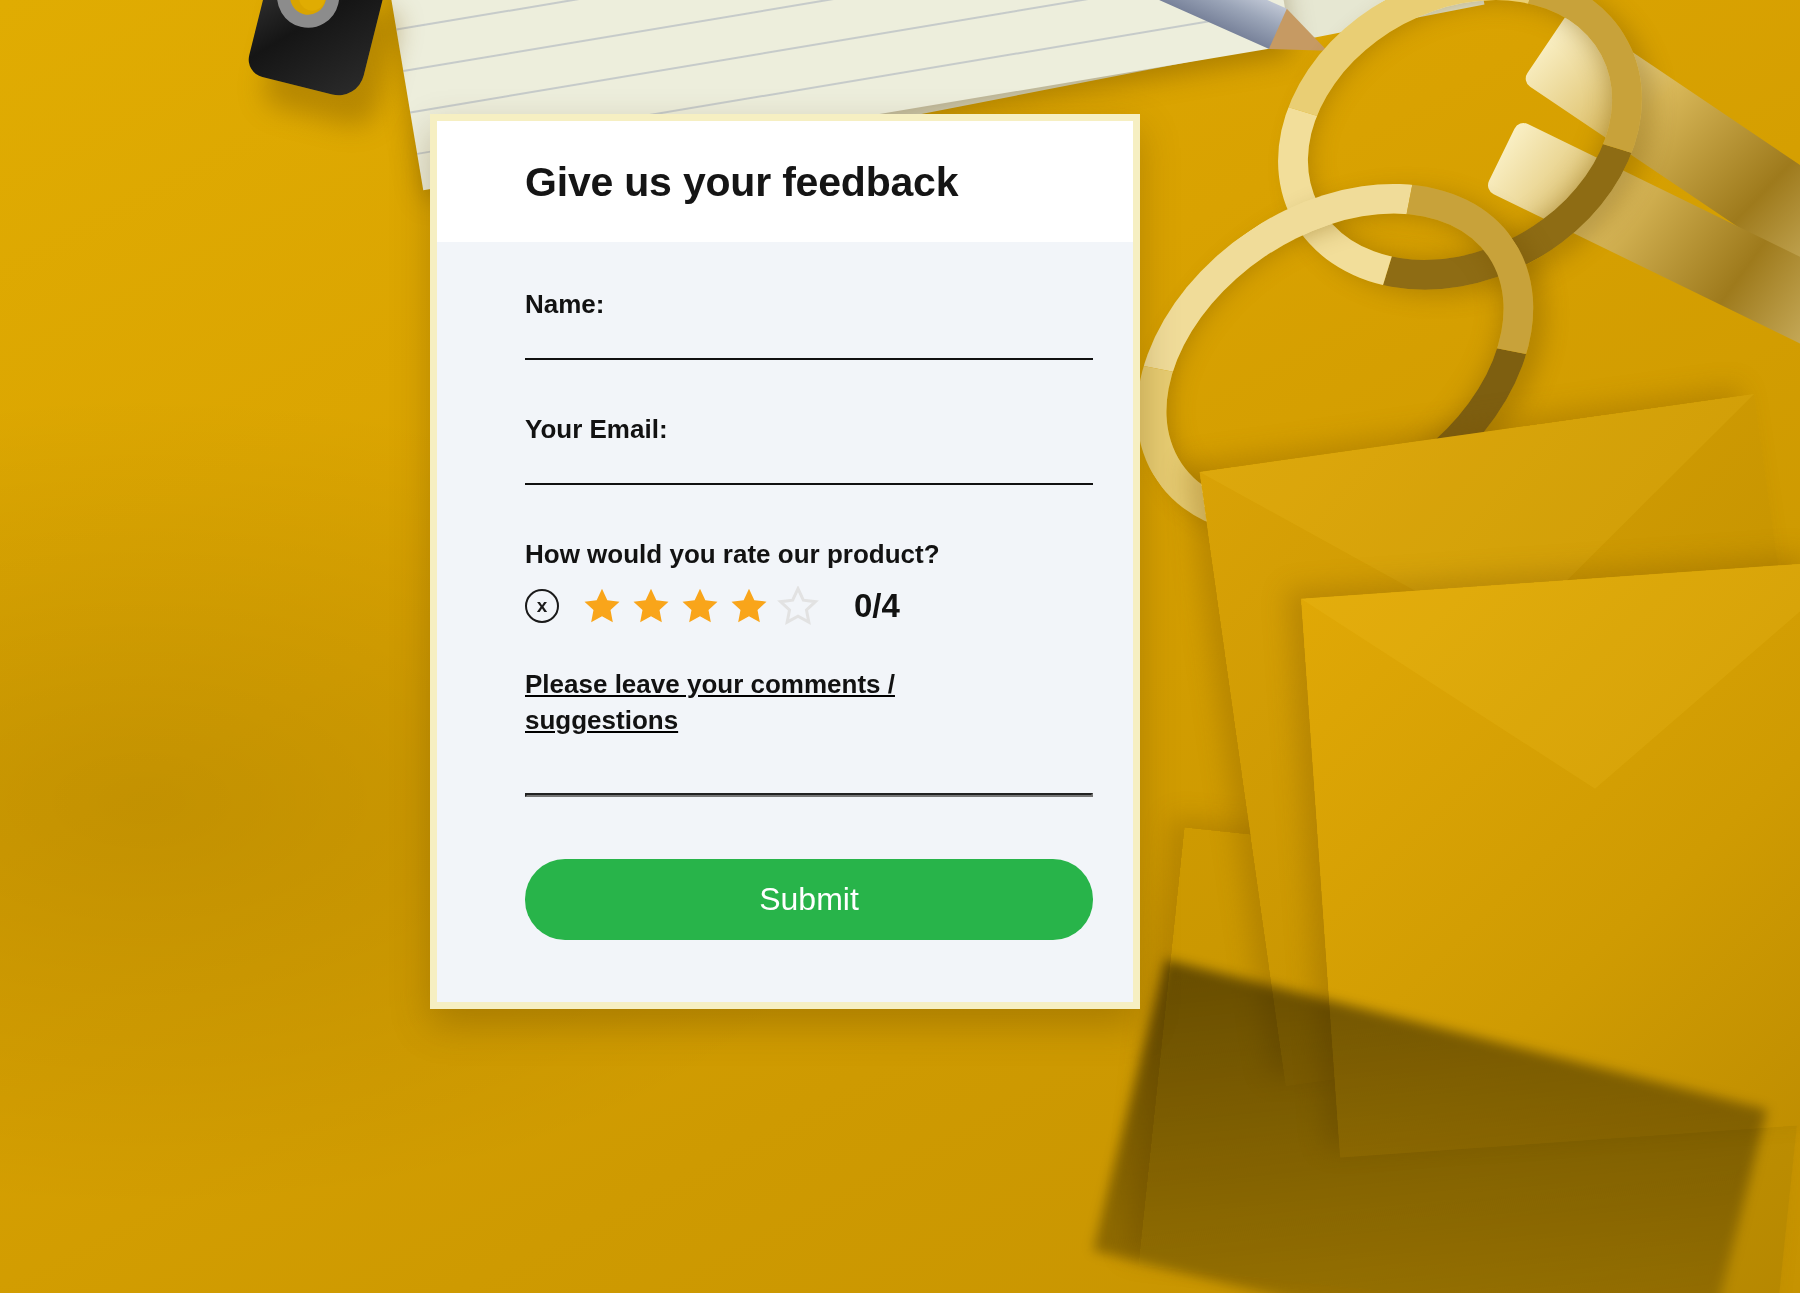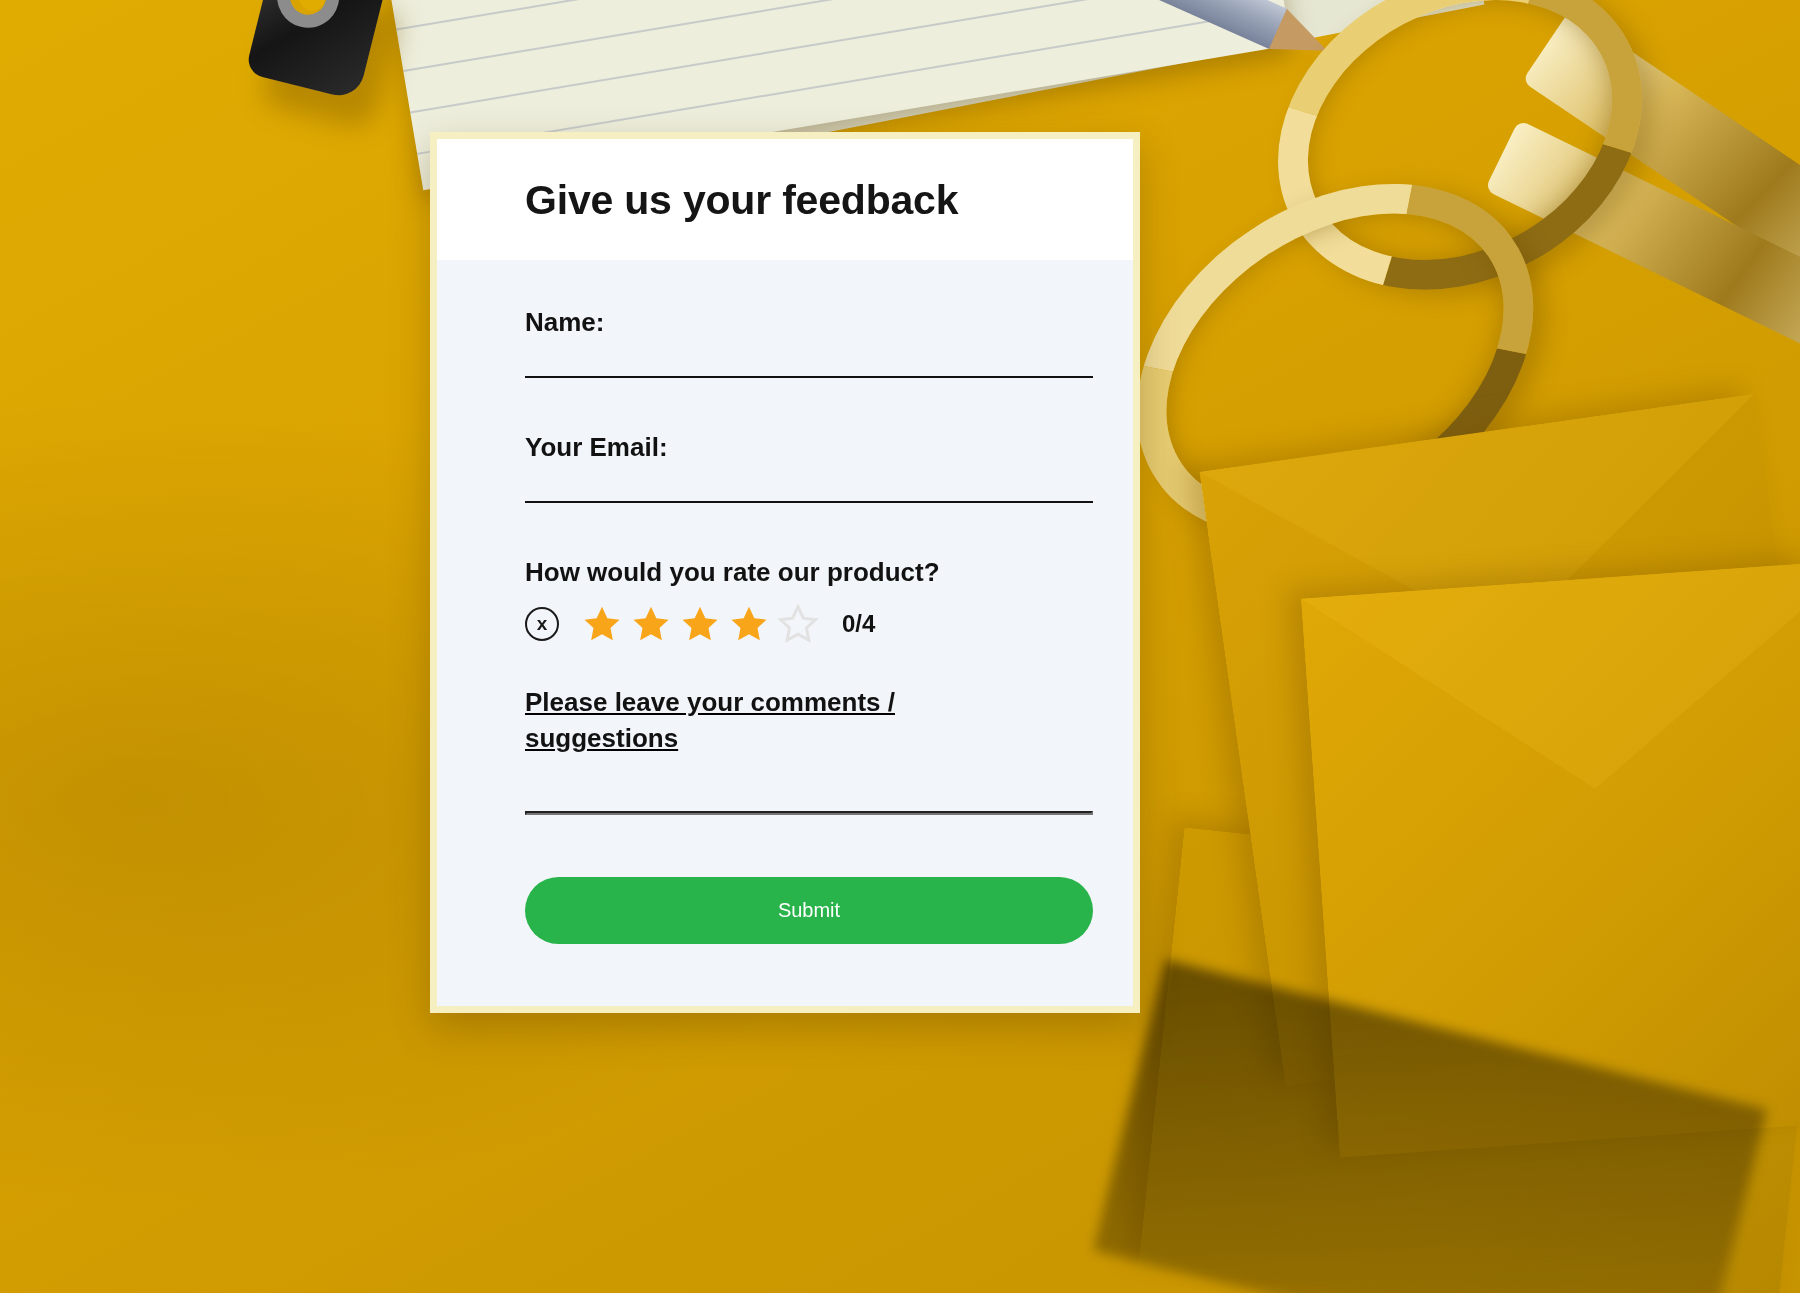--- a/index.html
+++ b/index.html
@@ -187,21 +187,21 @@
     width: 620px; height: 300px;
     background: linear-gradient(160deg, rgba(20,14,0,0.55), rgba(20,14,0,0.15));
     transform: rotate(14deg);
     filter: blur(6px);
   }
 
   
   .card {
     position: absolute;
     left: 430px;
-    top: 132px;
+    top: 114px;
     width: 710px;
     border: 7px solid #F6EFC2;
     background: #F2F5F9;
     box-shadow: 0 16px 36px rgba(90,60,0,0.30);
   }
 
   .card-header {
     background: #FFFFFF;
     padding: 38px 44px 36px 88px;
   }
@@ -259,24 +259,24 @@
     background: transparent;
   }
   .star {
     width: 42px;
     height: 40px;
     margin-right: 7px;
     cursor: pointer;
     display: block;
   }
   .rating-count {
-    font-size: 24px;
+    font-size: 33px;
     font-weight: 700;
     color: #121212;
-    margin-left: 16px;
+    margin-left: 28px;
   }
 
   .comments-field { margin-bottom: 56px; text-decoration: underline; }
   .comments-label {
     font-size: 26px;
     font-weight: 700;
     color: #121212;
     line-height: 1.42;
     margin-bottom: 46px;
     max-width: 460px;
@@ -286,21 +286,21 @@
     height: 2px;
     background: #111111;
   }
 
   .submit-btn {
     display: block;
     width: 100%;
     padding: 22px 0;
     background: #28B44A;
     color: #FFFFFF;
-    font-size: 20px;
+    font-size: 32px;
     font-family: "Liberation Sans", sans-serif;
     border: none;
     border-radius: 40px;
     cursor: pointer;
     text-align: center;
   }
 </style>
 </head>
 <body>
 

